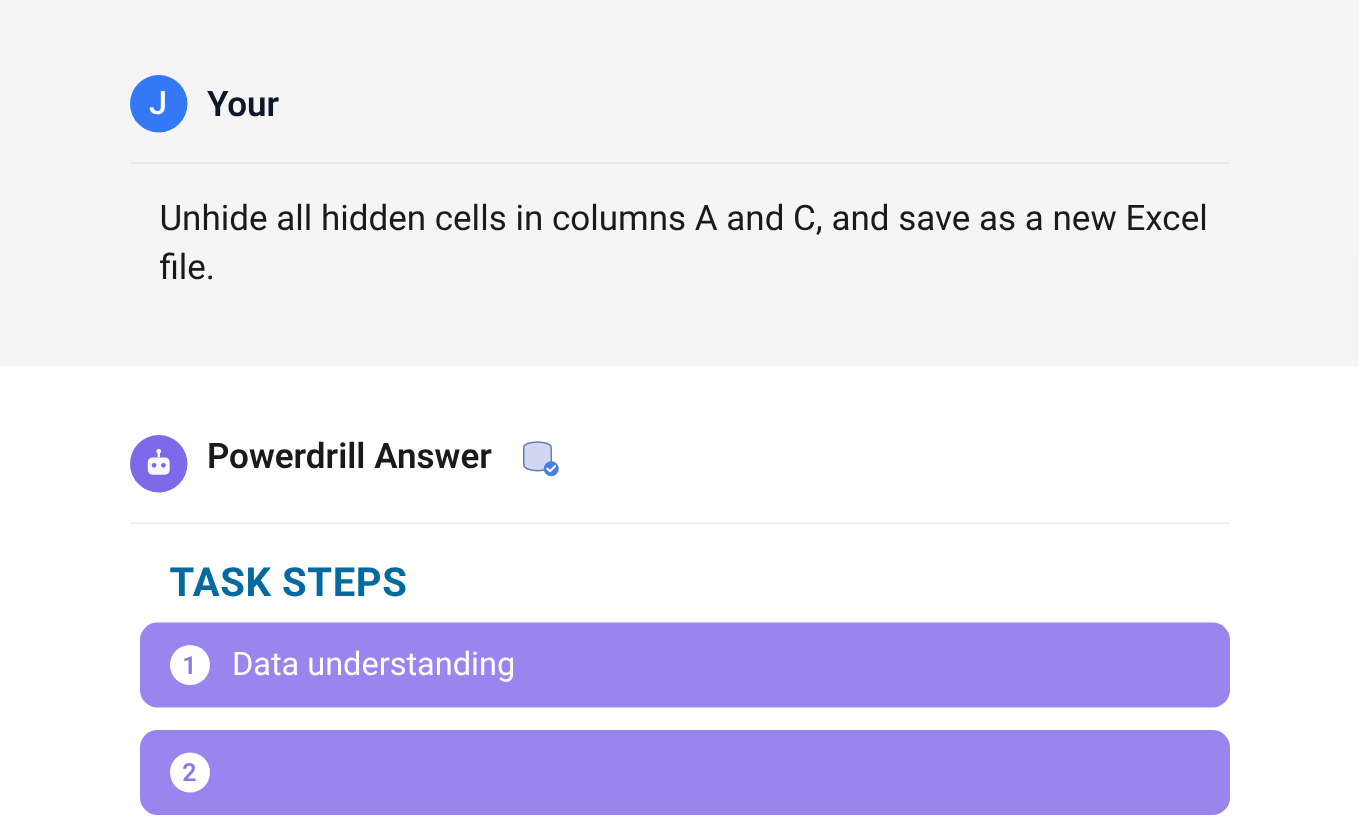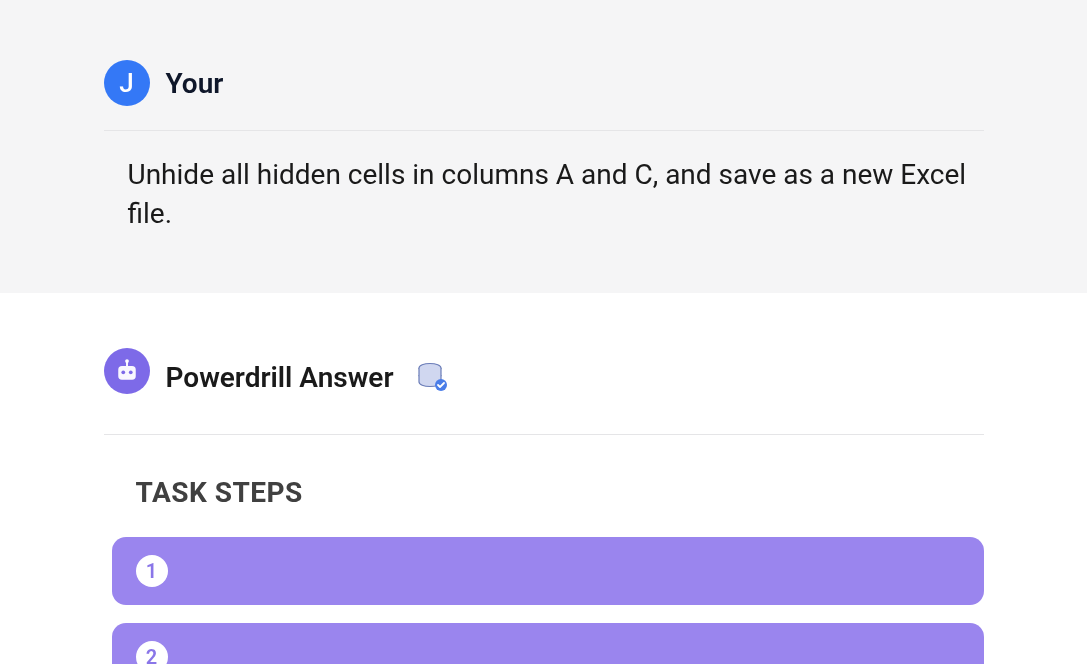--- a/index.html
+++ b/index.html
@@ -53,25 +53,25 @@
       line-height: 1.4;
       color: #1a1a1a;
       padding-left: 24px;
     }
     .answer-section {
       background: #ffffff;
       padding: 55px 0 0 0;
     }
     .answer-header {
       display: flex;
-      align-items: flex-end;
+      align-items: flex-start;
       gap: 16px;
-      padding-bottom: 40px;
+      padding-bottom: 24px;
       border-bottom: 1px solid #e5e5e7;
-      margin-bottom: 41px;
+      margin-bottom: 28px;
     }
     .bot-avatar {
       width: 46px;
       height: 46px;
       border-radius: 50%;
       background: #7d6ae8;
       display: flex;
       align-items: center;
       justify-content: center;
       position: relative;
@@ -92,25 +92,25 @@
       align-items: center;
       justify-content: center;
       position: relative;
       margin-left: 4px;
     }
     .db-icon svg {
       width: 36px;
       height: 36px;
     }
     .task-steps-title {
-      font-size: 28px;
+      font-size: 32px;
       font-weight: 700;
-      color: #404040;
+      color: #0369a1;
       letter-spacing: 0.5px;
-      margin-bottom: 28px;
+      margin-bottom: 13px;
       padding-left: 32px;
     }
     .step-item {
       display: flex;
       align-items: center;
       gap: 18px;
       background: #9a85ee;
       border-radius: 14px;
       padding: 18px 24px;
       margin-bottom: 18px;
@@ -172,19 +172,20 @@
           <circle cx="27" cy="27" r="6" fill="#4a7de8"></circle>
           <path d="M24 27 L26 29 L30 25" stroke="#ffffff" stroke-width="1.8" fill="none" stroke-linecap="round" stroke-linejoin="round"></path>
         </svg>
       </div>
     </div>
 
     <div class="task-steps-title">TASK STEPS</div>
 
     <div class="step-item">
       <div class="step-number">1</div>
+      <div class="step-label">Data understanding</div>
     </div>
 
     <div class="step-item">
       <div class="step-number">2</div>
     </div>
   </div>
 </div>
 
 </body></html>

